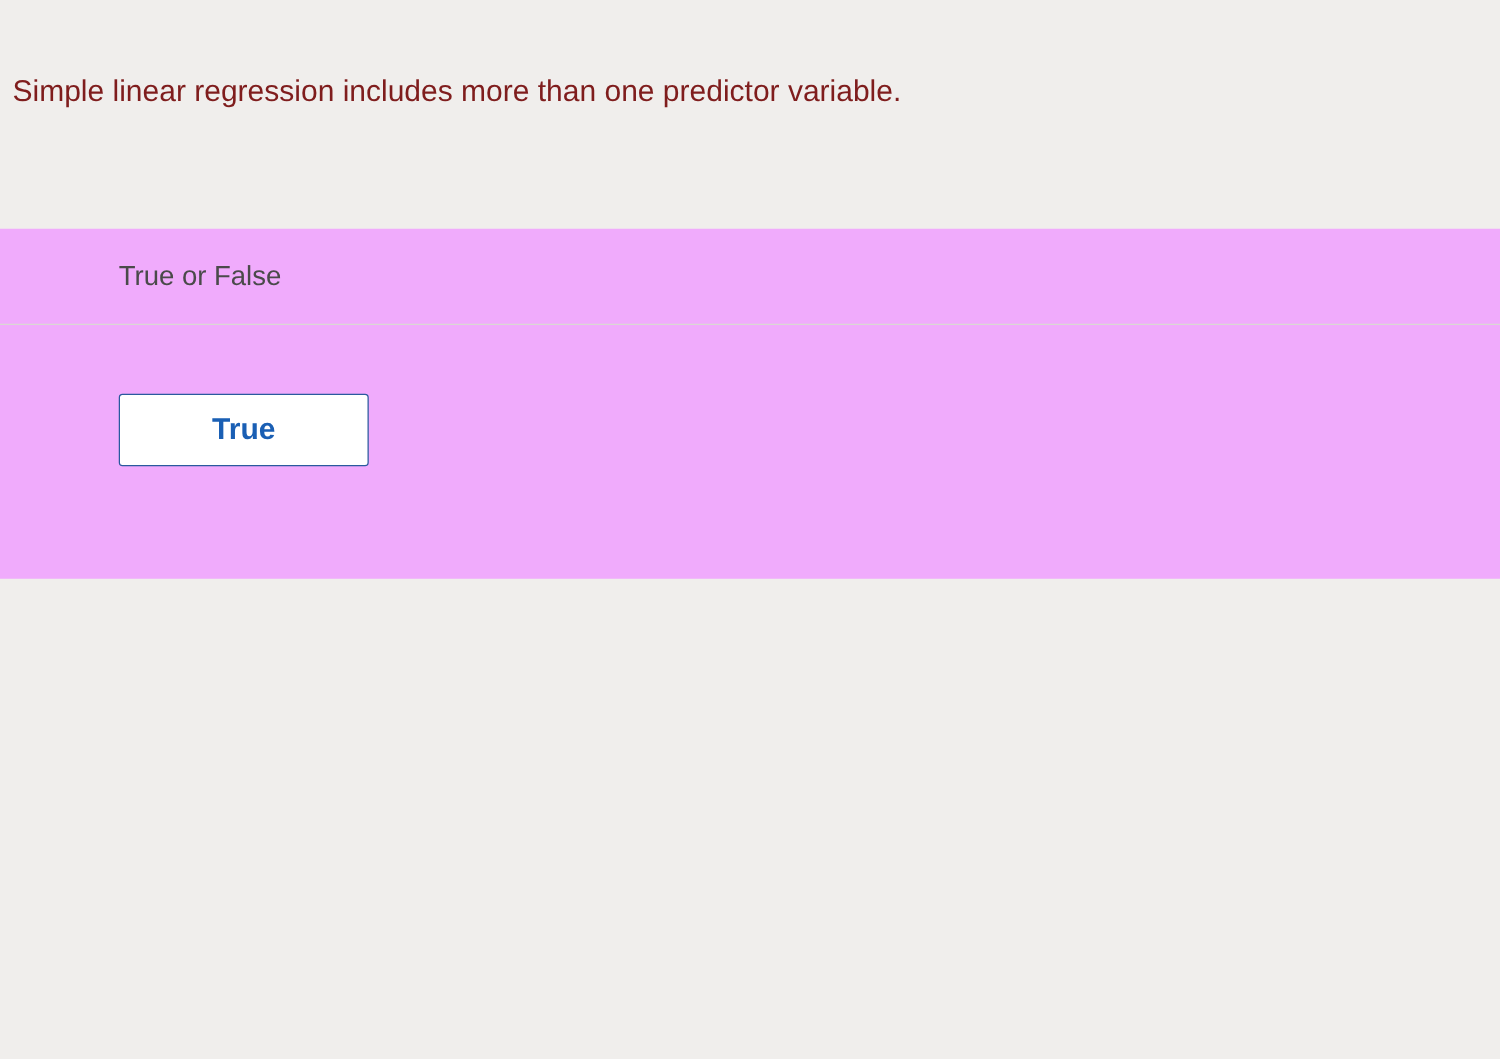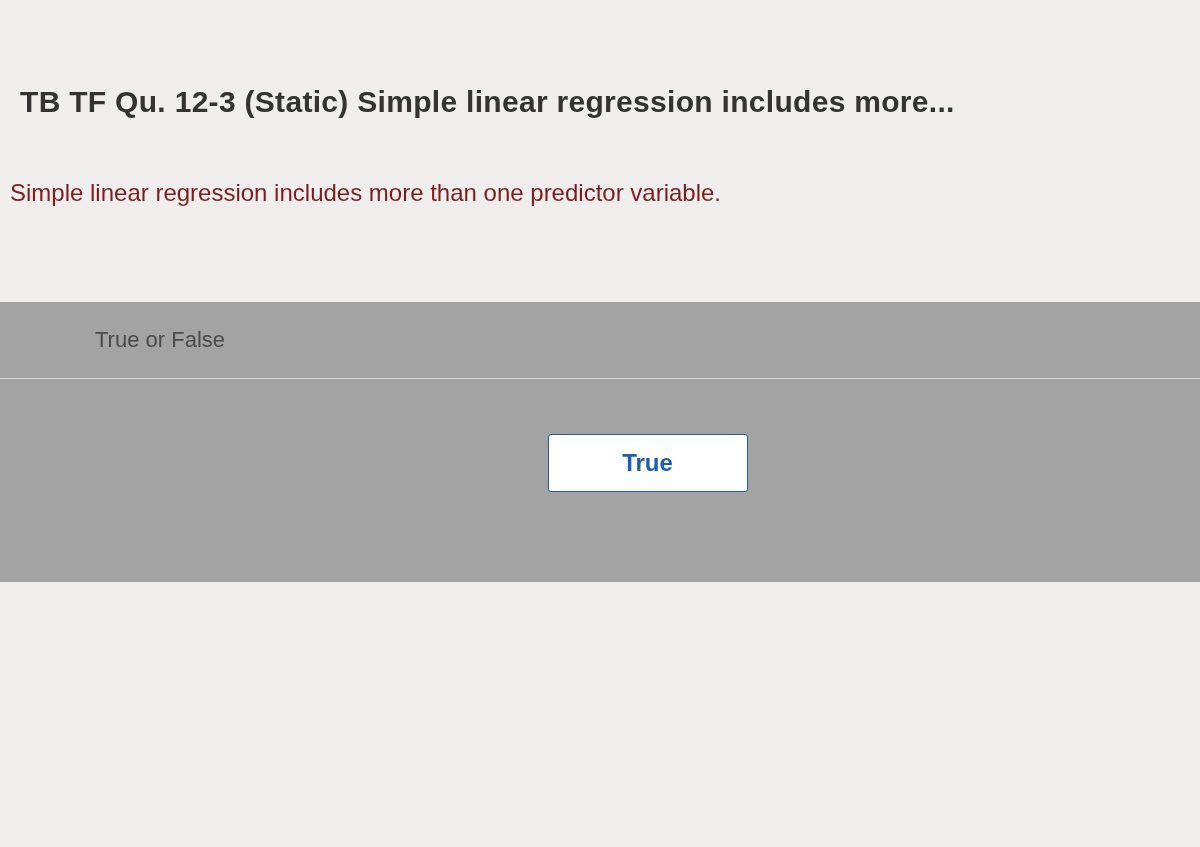--- a/index.html
+++ b/index.html
@@ -25,54 +25,52 @@
       letter-spacing: 0.3px;
     }
     .question-text {
       font-size: 24px;
       color: #7f1d1d;
       padding: 60px 20px 0 10px;
       font-weight: 400;
     }
     .answer-panel {
       margin-top: 95px;
-      background: #a3a3a3;
+      background: #f0abfc;
       padding: 0;
     }
     .prompt-row {
       padding: 25px 0 25px 95px;
       font-size: 22px;
       color: #4a4a4a;
       border-bottom: 1px solid #dad7d4;
     }
     .buttons-row {
       padding: 55px 0 90px 95px;
       display: flex;
       gap: 106px;
-      justify-content: center;
     }
     .answer-button {
       background: #ffffff;
       border: 1.5px solid #2a5a9e;
       border-radius: 3px;
       color: #1a5fb4;
       font-size: 24px;
       font-weight: bold;
       padding: 14px 0;
       width: 200px;
       text-align: center;
       cursor: pointer;
       font-family: Arial, Helvetica, sans-serif;
     }
   </style>
 </head>
 <body>
 
 <div class="container">
-  <h1 class="question-title">TB TF Qu. 12-3 (Static) Simple linear regression includes more...</h1>
   <p class="question-text">Simple linear regression includes more than one predictor variable.</p>
 
   <div class="answer-panel">
     <div class="prompt-row">True or False</div>
     <div class="buttons-row">
       <button class="answer-button">True</button>
     </div>
   </div>
 </div>
 

